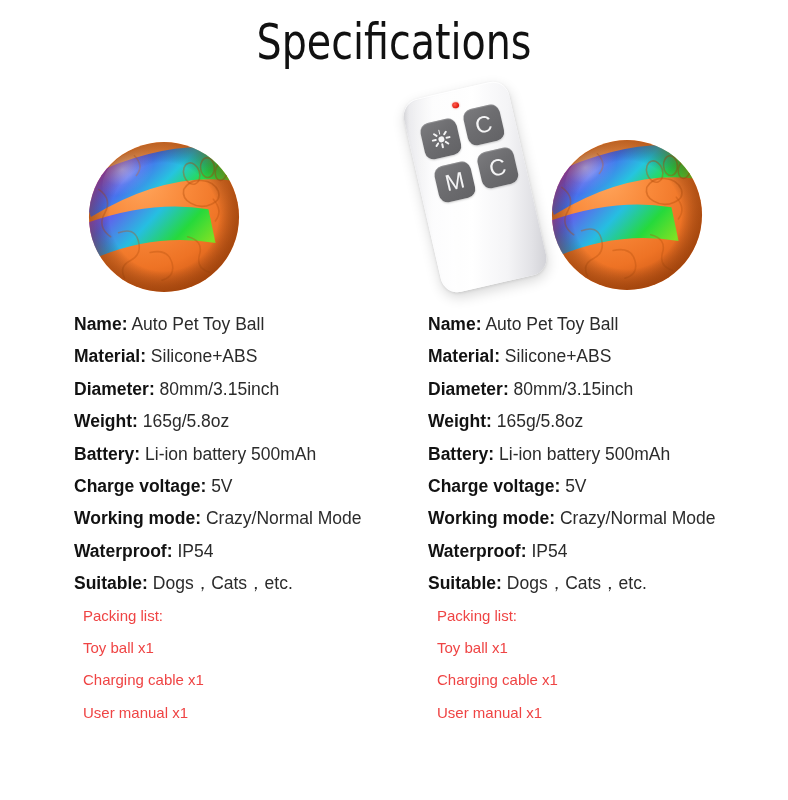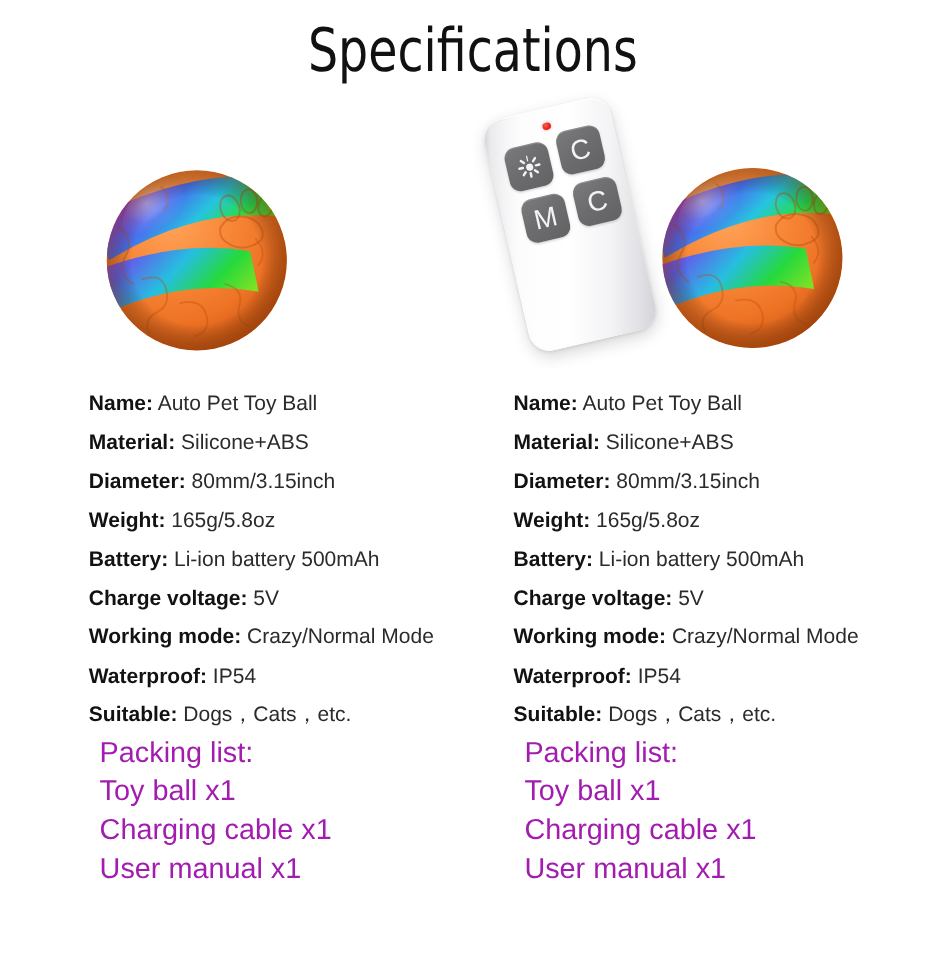--- a/index.html
+++ b/index.html
@@ -145,47 +145,47 @@
     height: 158px;
     z-index: 2;
   }
   .ball.left  { left: 85px;  top: 58px; }
   .ball.right { left: 548px; top: 56px; }
   .ball svg { display: block; width: 100%; height: 100%; overflow: visible; }
 
   
   .spec-col {
     position: absolute;
-    top: 320px;
+    top: 308px;
   }
   .spec-col.left  { left: 74px;  width: 350px; }
   .spec-col.right { left: 428px; width: 350px; }
 
   .spec-line {
     font-size: 17.5px;
     line-height: 32.4px;
     white-space: nowrap;
     color: #1f1f1f;
     font-family: "Liberation Sans", "DejaVu Sans", sans-serif;
   }
   .spec-line .lbl {
     font-weight: 700;
     color: #121212;
   }
   .spec-line .val {
     font-weight: 400;
     color: #2b2b2b;
   }
   .pack-line {
-    font-size: 24px;
+    font-size: 15px;
     line-height: 32.4px;
     white-space: nowrap;
     padding-left: 9px;
     font-weight: 400;
-    color: #a21caf;
+    color: #ef4444;
     font-family: "Liberation Sans", "DejaVu Sans", sans-serif;
   }
 </style>
 </head>
 <body>
 
 <div class="page-title">Specifications</div>
 
 <div class="hero">
 

